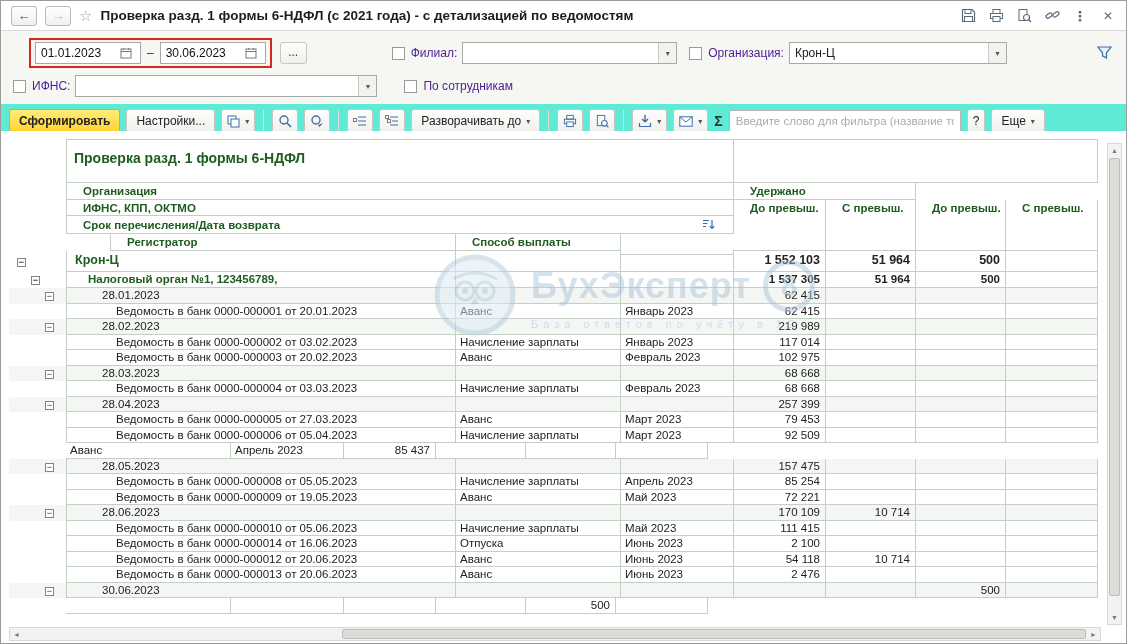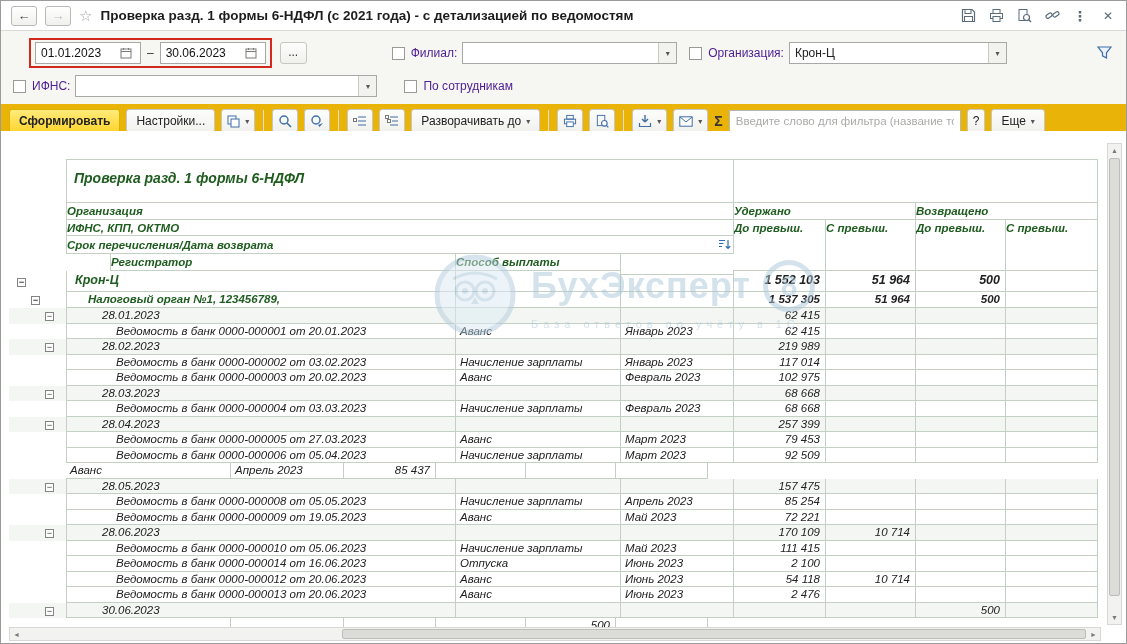--- a/index.html
+++ b/index.html
@@ -48,51 +48,51 @@
     display:flex; align-items:center; justify-content:center; font-size:8px; color:#555; cursor:pointer; }
   .combo.w-branch { width:215px; } .combo.w-branch .val { flex:1; }
   .combo.w-org { width:218px; } .combo.w-org .val { flex:1; }
   .combo.w-ifns { width:302px; } .combo.w-ifns .val { flex:1; }
   .grp-branch { margin-left:85px; display:flex; align-items:center; }
   .grp-org { margin-left:12px; display:flex; align-items:center; }
   .funnel { margin-left:auto; margin-right:14px; }
   .grp-emp { margin-left:27px; display:flex; align-items:center; }
 
   
-  .toolbar { background:#eab308; border-bottom:1px solid #cfcfcc;
+  .toolbar { background:#5eead4; border-bottom:1px solid #cfcfcc;
     display:flex; align-items:center; gap:6px; padding:5px 8px 6px 8px; }
   .tbtn { display:inline-flex; align-items:center; gap:5px; height:24px; padding:0 9px;
     background:linear-gradient(#fdfdfc,#f0f0ed); border:1px solid #c6c6c3; border-radius:3px;
     font-size:12px; color:#222; white-space:nowrap; cursor:pointer; }
   .tbtn.icononly { padding:0 5px; }
   .tbtn.generate { background:linear-gradient(#ffeb7a,#ffd42e); border-color:#d9b500; font-weight:bold; }
   .ddm { font-size:8px; color:#555; }
   .tsep { width:1px; height:22px; background:#dcdcd9; margin:0 2px; }
   .sigma { font-weight:bold; font-size:14px; color:#333; }
   .filterinput { width:232px; height:23px; border:1px solid #b5b5b2; background:#fff;
     font-family:inherit; font-size:11.5px; padding:0 6px; color:#333; }
   .filterinput::placeholder { color:#ababa9; }
 
   
   .report { position:absolute; left:0; right:0; top:130px; bottom:0; background:#fff; overflow:hidden; }
   :root { --line:#c5d0c5; --green:#1f5c1f; }
-  .grid { position:absolute; left:8px; top:28px; z-index:2;font-style:italic; }
+  .grid { position:absolute; left:8px; top:8px; z-index:2; }
   .cell { box-sizing:border-box; border-right:1px solid var(--line); border-bottom:1px solid var(--line);
     overflow:hidden; white-space:nowrap; }
   .bl { border-left:1px solid var(--line); }
   .bt { border-top:1px solid var(--line); }
   .gutter { width:57px; border:none; position:relative; flex:none; }
   .titlerow { display:flex; }
   .title-cell { width:668px; height:44px; font-weight:bold; font-size:14px; color:var(--green);
     padding:10px 0 0 7px; }
   .title-right { width:364px; height:44px; }
   .headgrid { margin-left:57px; display:grid;
     grid-template-columns:390px 165px 113px 92px 90px 90px 92px;
     grid-template-rows:17px 16px 18px 17px; }
-  .hcell { font-weight:bold; font-size:11.5px; color:var(--green); padding:2px 0; }
+  .hcell { font-weight:bold; font-size:11.5px; color:var(--green); padding:2px 16px; }
   .h-org { grid-column:1/4; grid-row:1; }
   .h-withheld { grid-column:4/6; grid-row:1; }
   .h-returned { grid-column:6/8; grid-row:1; }
   .h-ifns { grid-column:1/4; grid-row:2; }
   .h-term { grid-column:1/4; grid-row:3; display:flex; justify-content:space-between; align-items:center; }
   .h-reg { grid-column:1; grid-row:4;margin-left:44px; }
   .h-method { grid-column:2; grid-row:4; }
   .h-month { grid-column:3; grid-row:4;margin-top:16px; }
   .h-wb { grid-column:4; grid-row:2/5; }
   .h-wa { grid-column:5; grid-row:2/5; }
@@ -383,21 +383,20 @@
   <div class="grid">
     <div class="titlerow">
       <div class="cell gutter"></div>
       <div class="cell title-cell bl bt">Проверка разд. 1 формы 6-НДФЛ</div>
       <div class="cell title-right bt"></div>
     </div>
 
     <div class="headgrid">
       <div class="cell hcell bl h-org">Организация</div>
       <div class="cell hcell h-withheld">Удержано</div>
-      <div class="cell hcell h-returned">Возвращено</div>
       <div class="cell hcell bl h-ifns">ИФНС, КПП, ОКТМО</div>
       <div class="cell hcell bl h-term">
         <span>Срок перечисления/Дата возврата</span>
         <span style="margin-right:2px">
           <svg width="13" height="13" viewBox="0 0 13 13">
               <path d="M1 2.5h6M1 5.5h4.5M1 8.5h3" stroke="#2f6db3" stroke-width="1.2"></path>
               <path d="M10 2v8M10 10.5L7.8 8.2M10 10.5l2.2-2.3" stroke="#2f6db3" stroke-width="1.2" fill="none"></path>
             </svg>
         </span>
       </div>

